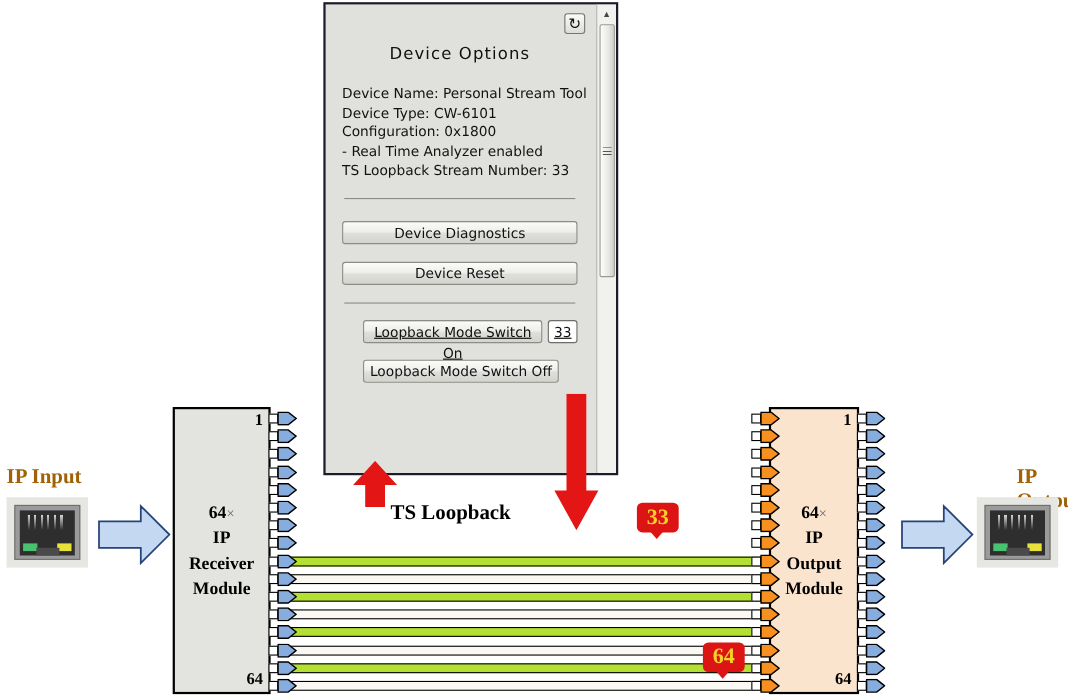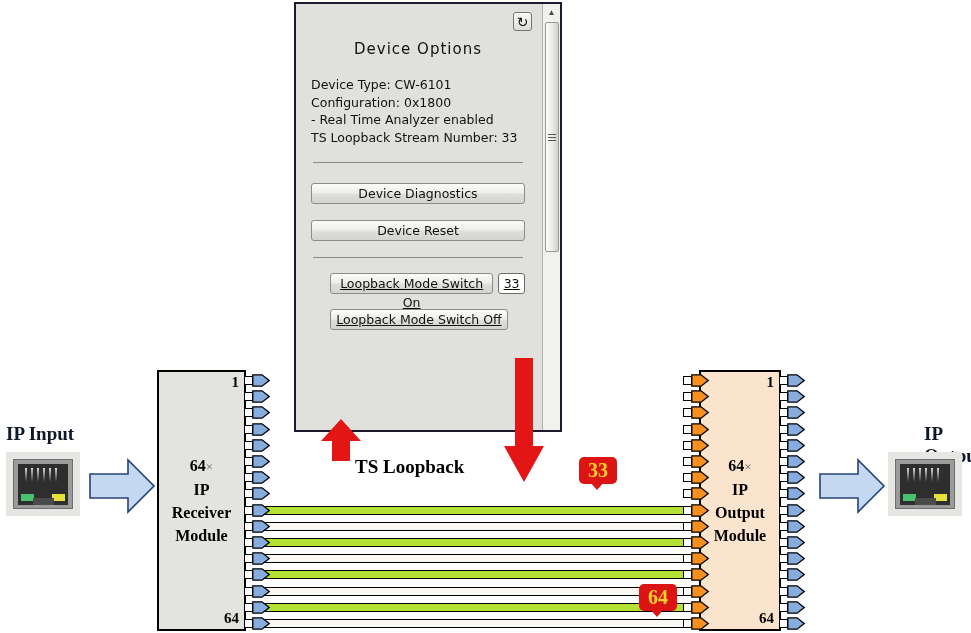--- a/index.html
+++ b/index.html
@@ -38,21 +38,21 @@
   .dlg-btn.narrow{width:178px;margin:0;}
   #btn-diag{margin-top:20px;}
   #btn-reset{margin-top:16px;}
   #btn-clear{margin-top:20px;}
   .row-switch{display:flex;align-items:flex-end;gap:5px;margin-top:15px;padding-left:19px;text-decoration:underline;}
   #stream-number-field{
     width:29px;height:21px;line-height:19px;text-align:center;font-size:12.5px;
     color:#111;font-family:"DejaVu Sans",sans-serif;background:#ffffff;
     border:1px solid #6d6d68;border-radius:3px;box-sizing:border-box;
   }
-  #btn-switch-off{margin-top:15px;margin-left:19px;text-decoration:underline;}
+  #btn-switch-off{margin-top:15px;margin-left:19px;}
   
   #refresh-button{
     position:absolute;right:28px;top:8px;width:19px;height:19px;
     background:linear-gradient(to bottom,#fbfbfa,#dcdcd7);
     border:1px solid #76766f;border-radius:3px;box-sizing:border-box;
     display:flex;align-items:center;justify-content:center;
     font-size:14px;color:#111;font-family:"DejaVu Sans",sans-serif;line-height:1;
   }
   
   #dialog-scrollbar{
@@ -103,21 +103,21 @@
     position:absolute;left:8px;top:0;width:18px;height:13px;
   }
   
   .linkbar{position:absolute;height:9px;z-index:8;border:1.5px solid #000;box-sizing:border-box;}
   .linkbar.on{background:#b3e032;}
   .linkbar.off{background:#fbf8f3;}
 
   
   .io-label{
     position:absolute;font-family:"Liberation Serif",serif;font-weight:bold;
-    font-size:19px;color:#0f172a;z-index:15;
+    font-size:19px;color:#a16207;z-index:15;
   }
   .rj45{
     position:absolute;width:74px;height:64px;background:#e6e6e2;z-index:15;
     display:flex;align-items:center;justify-content:center;
   }
   .rj45 .outer{width:60px;height:50px;background:#9b9b9b;border:1px solid #6f6f6f;
     box-sizing:border-box;display:flex;align-items:center;justify-content:center;}
   .rj45 .inner{width:50px;height:41px;background:#2e2e2e;position:relative;}
   .rj45 .pins{position:absolute;left:7px;top:4px;width:34px;height:14px;
     background:repeating-linear-gradient(to right,#d8d8d8 0 2px,transparent 2px 6px);
@@ -524,20 +524,21 @@
 </div>
 <div class="badge" style="left:639px;top:584px;">
   <div class="bubble">64</div>
   <div class="tail"></div>
 </div>
 
 <div id="device-dialog">
   <div id="dialog-body">
     <div class="dlg-title">Device Options</div>
     <div class="dlg-info" id="info-block">
+        <div>Device Name: Personal Stream Tool</div>
         <div>Device Type: CW-6101</div>
         <div>Configuration: 0x1800</div>
         <div>- Real Time Analyzer enabled</div>
         <div>TS Loopback Stream Number: 33</div>
       </div>
     <hr class="dlg-sep">
     <div class="dlg-btn" id="btn-diag">Device Diagnostics</div>
     <div class="dlg-btn" id="btn-reset">Device Reset</div>
     <hr class="dlg-sep">
     <div class="row-switch">

